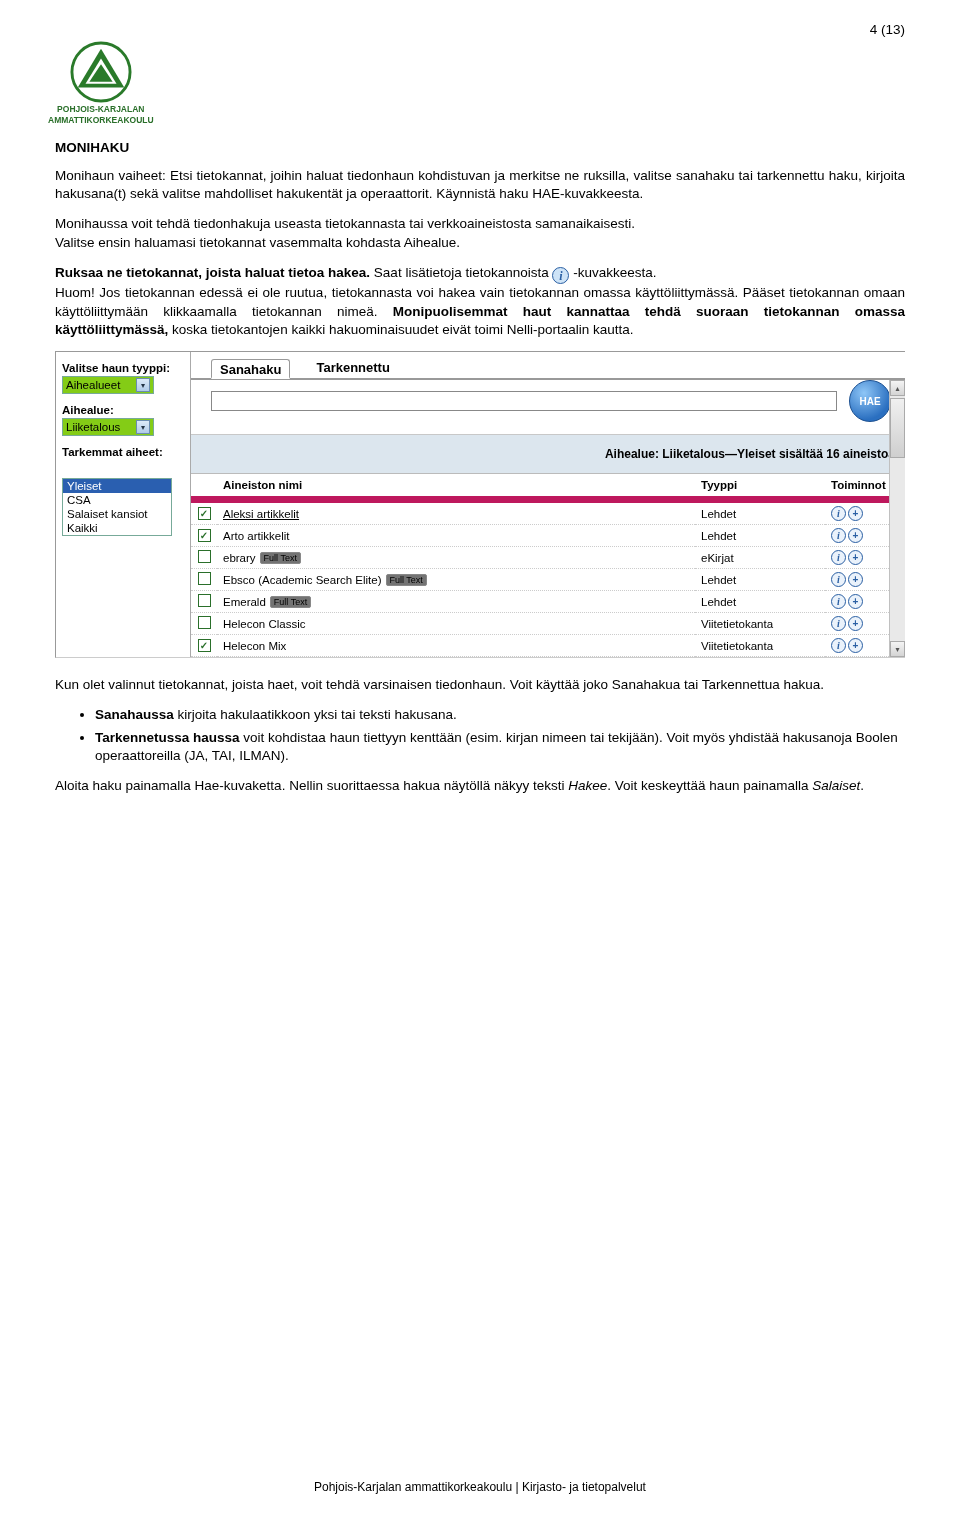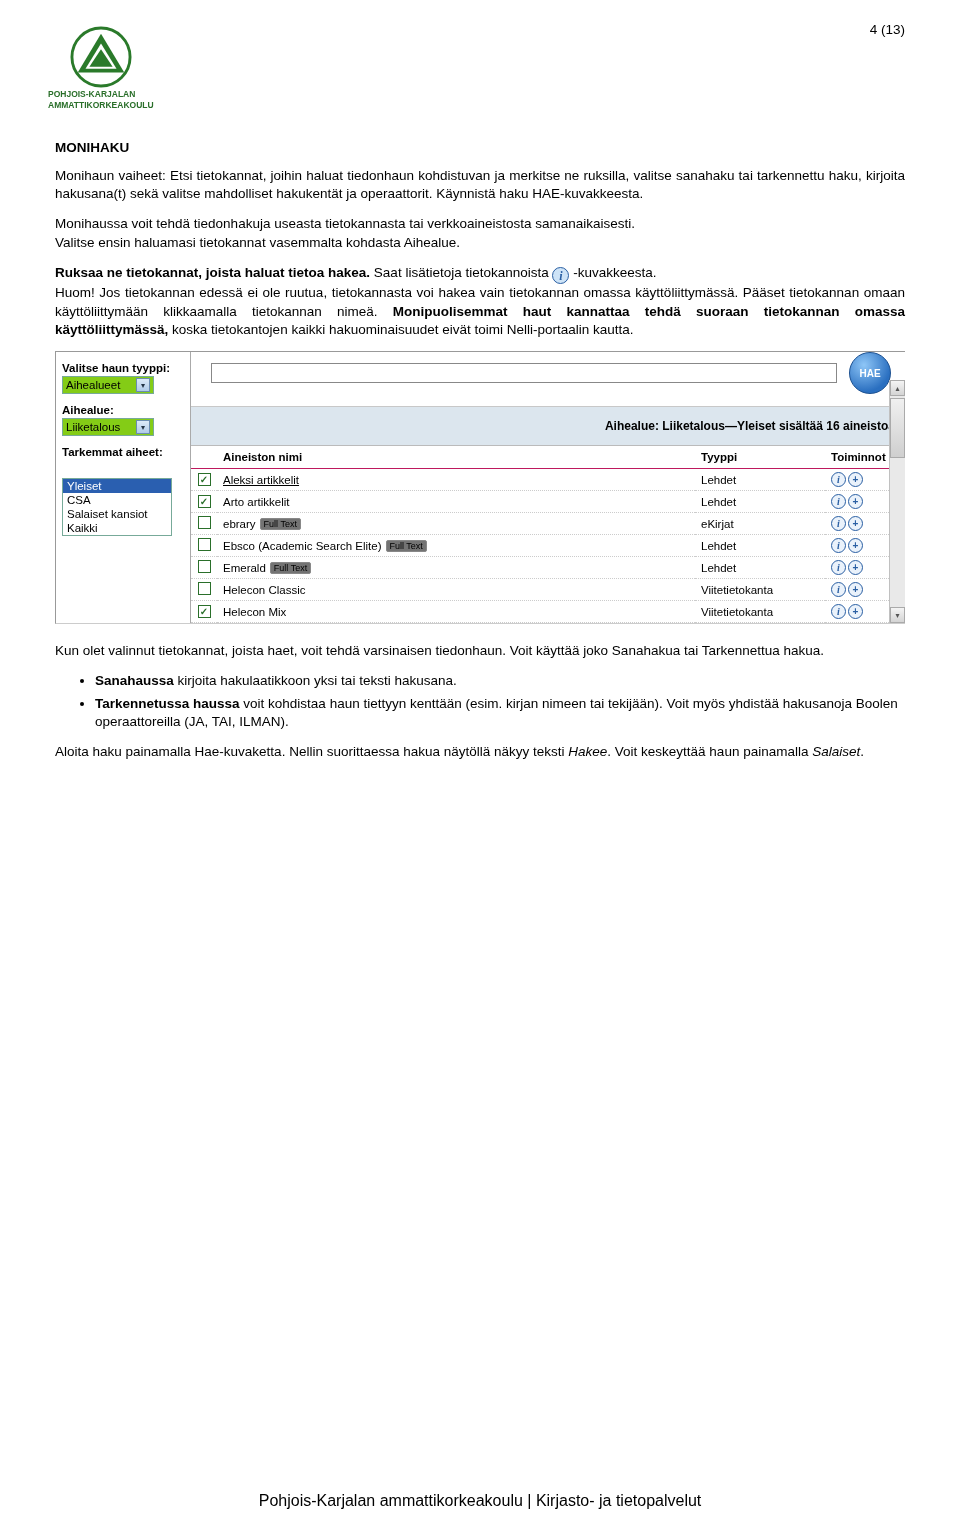--- a/index.html
+++ b/index.html
@@ -18,23 +18,23 @@
     position: relative;
   }
   .page-num {
     position: absolute;
     top: 22px;
     right: 55px;
     font-size: 13.5px;
   }
   .logo-block {
     position: absolute;
-    top: 26px;
+    top: 41px;
     left: 48px;
-    text-align: left;
+    text-align: center;
   }
   .logo-icon {
     width: 62px;
     height: 62px;
     margin: 0 auto;
   }
   .logo-text { font-size: 8.5px; color: #2a6f2a; font-weight: bold; line-height: 1.1; margin-top: 2px; }
   .content { margin-top: 100px; }
   h2.section { font-size: 13.5px; font-weight: bold; margin: 18px 0 12px 0; }
   p { margin: 0 0 12px 0; line-height: 1.35; text-align: justify; }
@@ -50,24 +50,24 @@
     font-style: italic;
     font-weight: bold;
     font-size: 12px;
     color: #2a5fa3;
     vertical-align: -3px;
   }
   ul.bullets { margin: 6px 0 12px 40px; }
   ul.bullets li { margin-bottom: 4px; line-height: 1.35; }
   .footer {
     position: absolute;
-    bottom: 24px;
+    bottom: 40px;
     left: 0; right: 0;
     text-align: center;
-    font-size: 16px;
+    font-size: 12px;
     line-height: 1.3;
   }
   
   .shot-wrap {
     border-left: 1px solid #999;
     border-top: 1px solid #999;
     border-bottom: 1px solid #ccc;
     margin: 8px 0 18px 0;
     display: flex;
     font-size: 12px;
@@ -130,21 +130,21 @@
     border: 1px solid #1a4f90;
     display: flex; align-items: center; justify-content: center;
     color: #fff; font-size: 10px; font-weight: bold;
   }
   .cat-title {
     background: #dce6ee; padding: 12px 10px; font-size: 12px; font-weight: bold;
     border-bottom: 1px solid #bbb;
     text-align: right;
   }
   table.res { width: 100%; border-collapse: collapse; font-size: 11.5px; }
-  table.res th { text-align: left; font-weight: bold; padding: 5px 6px; border-bottom: 1px solid #be185d; }
+  table.res th { text-align: left; font-weight: bold; padding: 5px 6px; border-bottom: 7px solid #be185d; }
   table.res td { padding: 3px 6px; border-bottom: 1px dotted #ccc; }
   table.res th:first-child, table.res td:first-child { width: 26px; text-align: center; }
   .cb {
     display: inline-block; width: 13px; height: 13px;
     border: 1px solid #2a6f2a; background: #fff;
     text-align: center; line-height: 11px; font-size: 10px;
     color: #2a6f2a; font-weight: bold;
   }
   .ftbadge {
     display: inline-block; border: 1px solid #888; background: #737373;
@@ -227,20 +227,24 @@
         <div class="lbl" style="margin-top:10px">Tarkemmat aiheet:</div>
         <div class="listbox">
           <div class="hl">Yleiset</div>
           <div>CSA</div>
           <div>Salaiset kansiot</div>
           <div>Kaikki</div>
         </div>
       </div>
 
       <div class="shot-right">
+        <div class="tabs">
+          <div class="tab active">Sanahaku</div>
+          <div class="tab">Tarkennettu</div>
+        </div>
         <div class="search-row">
           <div class="search-input"></div>
           <div class="hae-btn">HAE</div>
         </div>
         <div class="cat-title">Aihealue: Liiketalous—Yleiset sisältää 16 aineistoa</div>
         <table class="res">
           <thead>
             <tr>
               <th></th>
               <th>Aineiston nimi</th>

